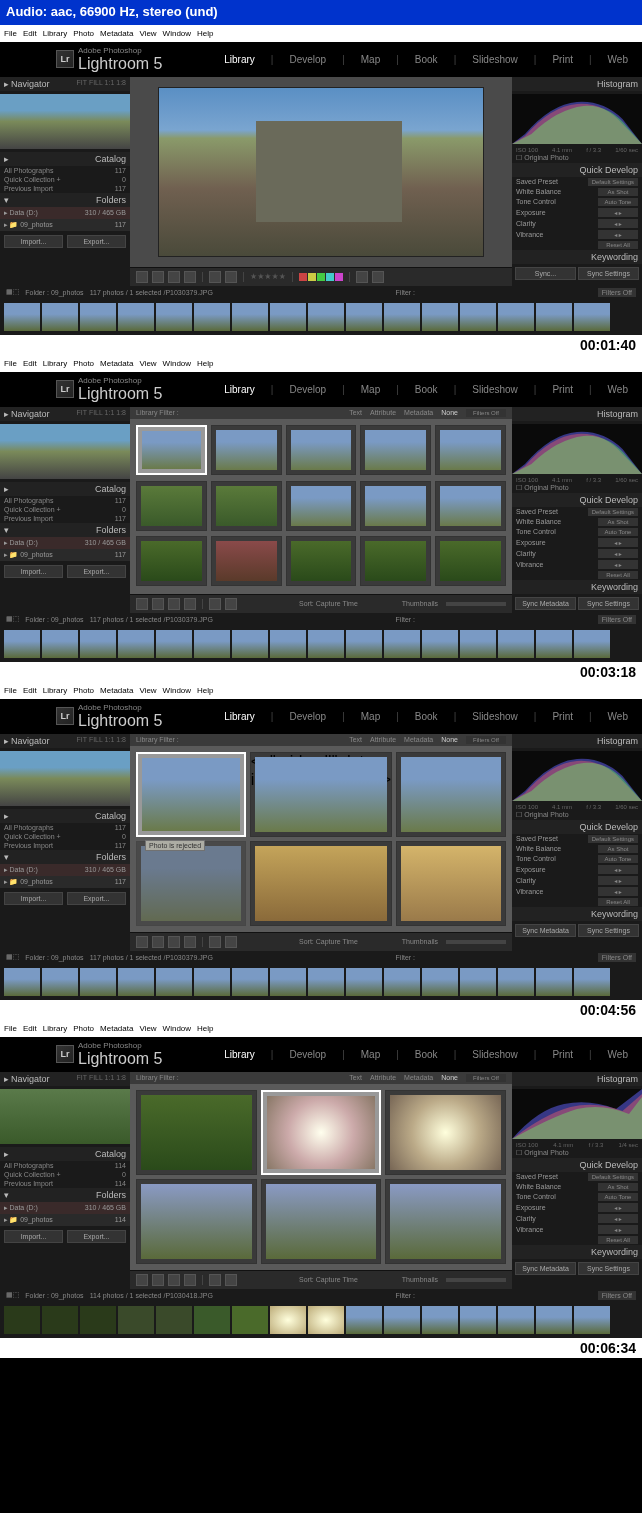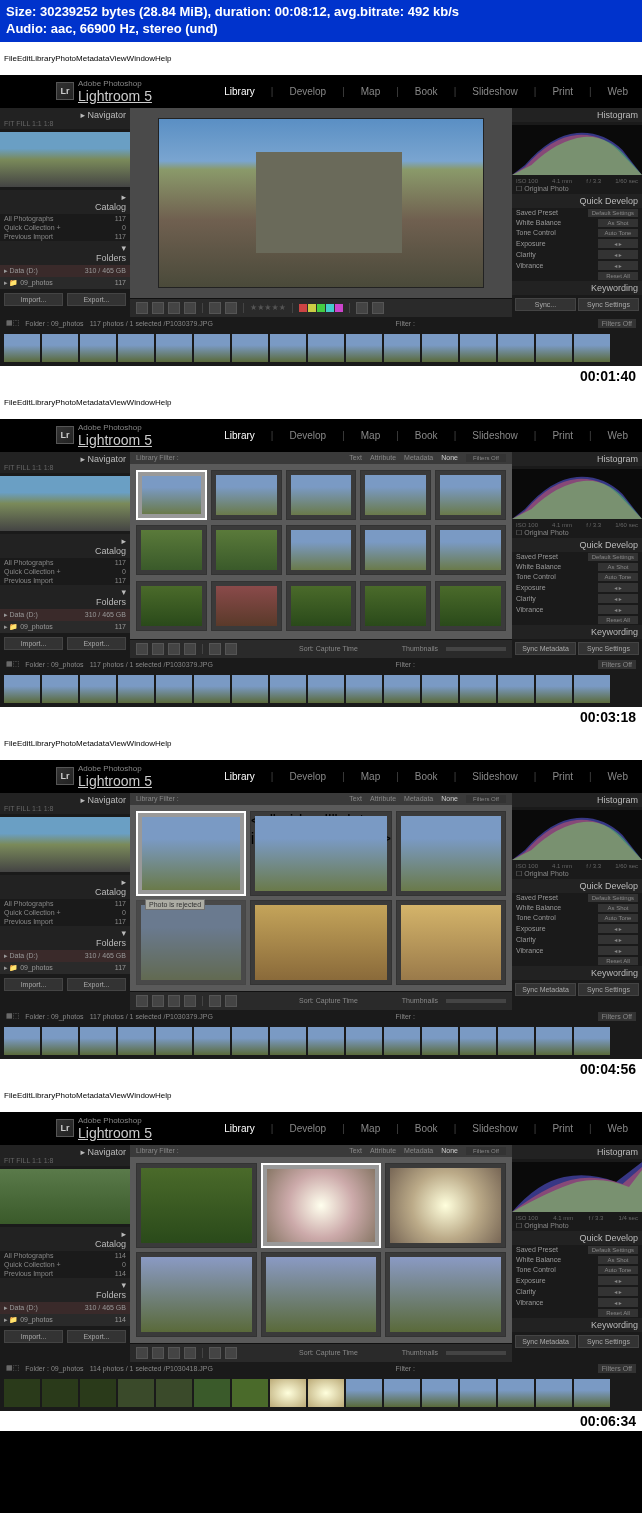--- a/index.html
+++ b/index.html
@@ -1,34 +1,34 @@
 <!DOCTYPE html>
 <html><head>
 <meta charset="utf-8">
 <style>
 * { margin:0; padding:0; box-sizing:border-box; font-family:Arial,sans-serif; }
 body { background:#000; width:642px; }
 .info-header { background:#0033cc; color:#fff; padding:4px 6px; font-size:13px; font-weight:bold; line-height:1.3; }
 .info-header div { white-space:nowrap; }
 .screenshot { position:relative; background:#1a1a1a; }
-.menubar { background:#fff; color:#000; font-size:8px; padding:12px 4px; display:flex; }
+.menubar { background:#fff; color:#000; font-size:8px; padding:4px 4px; display:flex; gap:6px; }
 .menubar span { cursor:pointer; }
 .app-header { background:#000; display:flex; align-items:center; padding:4px 8px; }
 .logo { display:flex; align-items:center; gap:4px;margin-left:48px; }
 .logo-box { width:18px; height:18px; background:linear-gradient(135deg,#333,#222); border:1px solid #555; display:flex; align-items:center; justify-content:center; color:#ccc; font-size:9px; font-weight:bold; }
 .logo-text { color:#888; font-size:8px; }
-.logo-text .main { color:#ccc; font-size:14px;text-decoration:underline; }
+.logo-text .main { color:#ccc; font-size:16px; }
 .modules { margin-left:auto; display:flex; gap:4px; font-size:10px; color:#888; }
 .modules span { padding:2px 6px; cursor:pointer; }
 .modules span.active { color:#fff; }
 .modules .sep { color:#444; }
 .main-area { display:flex; background:#2a2a2a; }
 .left-panel, .right-panel { width:130px; background:#1a1a1a; color:#999; font-size:8px; }
 .panel-title { color:#bbb; font-size:9px; text-align:right; padding:2px 4px; background:#222; }
-.panel-title.left { text-align:right; display:flex; justify-content:space-between;flex-direction:column; }
+.panel-title.left { text-align:right; display:flex; justify-content:space-between; }
 .nav-preview { width:100%; height:55px; background:linear-gradient(to bottom,#6a9fc4 30%,#7a8a5a 50%,#444 100%); margin:3px 0; }
 .nav-options { font-size:7px; color:#666; display:flex; gap:3px; }
 .catalog-item { display:flex; justify-content:space-between; padding:1px 4px; font-size:7px; color:#888; }
 .folders-row { display:flex; justify-content:space-between; padding:2px 4px; background:#2a2a2a; font-size:7px; }
 .data-folder { background:#3a2a2a; }
 .btn-row { display:flex; gap:4px; padding:4px; }
 .btn { flex:1; background:#333; color:#aaa; border:1px solid #444; font-size:7px; padding:2px; text-align:center; cursor:pointer; }
 .histogram { width:100%; height:50px; background:#0a0a0a; position:relative; overflow:hidden; margin:3px 0; }
 .histo-curve { position:absolute; bottom:0; left:0; width:100%; height:100%; }
 .histo-info { font-size:6px; color:#666; display:flex; justify-content:space-between; padding:0 4px; }
@@ -62,21 +62,20 @@
 .filmstrip { background:#1a1a1a; display:flex; gap:2px; padding:4px; overflow:hidden; }
 .film-cell { width:36px; height:28px; background:#333; flex-shrink:0; }
 .film-cell .fimg { width:100%; height:100%; background:linear-gradient(to bottom,#7a9ac4 40%,#5a6a3a 100%); }
 .timestamp { background:#fff; color:#000; font-weight:bold; font-size:14px; text-align:right; padding:2px 6px; }
 .sync-row { display:flex; gap:2px; padding:3px; }
 </style>
 </head>
 <body>
 
 <div class="info-header">
-  <div>Size: 30239252 bytes (28.84 MiB), duration: 00:08:12, avg.bitrate: 492 kb/s</div>
   <div>Audio: aac, 66900 Hz, stereo (und)</div>
 </div>
 
 <div class="screenshot">
   <div class="menubar">
     <span>File</span>
     <span>Edit</span>
     <span>Library</span>
     <span>Photo</span>
     <span>Metadata</span>

